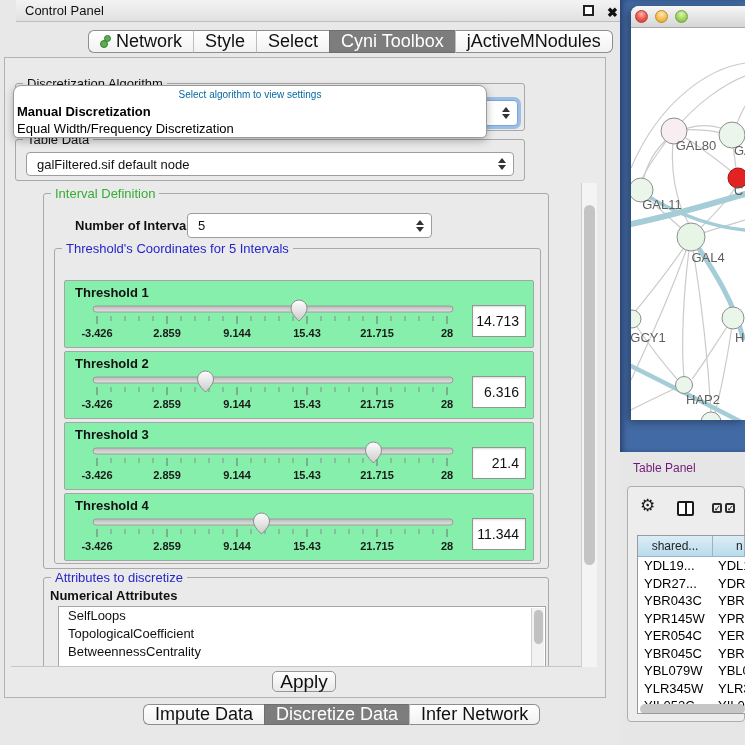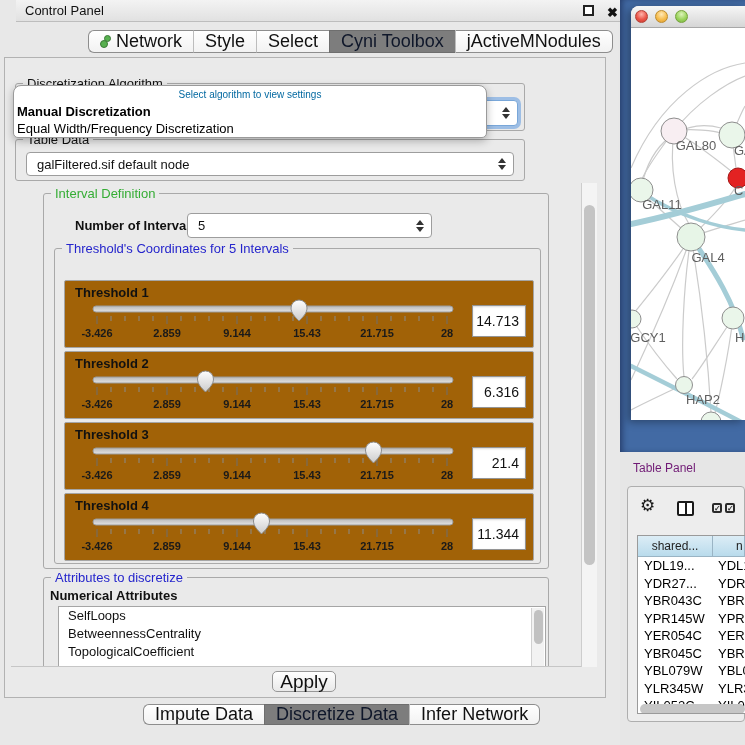--- a/index.html
+++ b/index.html
@@ -15,21 +15,21 @@
   .close-icon { position:absolute; right:18px; top:2px; font-size:13px; font-weight:bold; color:#111; }
 
   .tabbar { position:absolute; display:flex; height:23px; }
   .top-tabbar { left:88px; top:30px; }
   .bottom-tabbar { left:143px; top:704px; height:21px; }
   .tab { background:linear-gradient(#ffffff,#f2f2f2); border-top:1px solid #8d8d8d; border-bottom:1px solid #8d8d8d;
     padding:0 11px; font-size:18px; line-height:21px; color:#111; white-space:nowrap; display:flex; align-items:center; }
   .tab:first-child { border-left:1px solid #8d8d8d; border-radius:6px 0 0 6px; }
   .tab:last-child { border-right:1px solid #8d8d8d; border-radius:0 6px 6px 0; }
   .tab + .tab { border-left:1px solid #bdbdbd; }
-  .tab.selected { background:#7d7d7d; color:#0f172a; border-color:#6e6e6e; }
+  .tab.selected { background:#7d7d7d; color:#ffffff; border-color:#6e6e6e; }
   .net-icon { position:relative; width:11px; height:13px; margin-right:5px; display:inline-block; }
   .net-icon::before { content:""; position:absolute; top:0; left:4px; width:5px; height:5px; border-radius:50%; background:#57b04f; border:1px solid #3b7a36; }
   .net-icon::after { content:""; position:absolute; bottom:0; left:0; width:6px; height:6px; border-radius:50%; background:#57b04f; border:1px solid #3b7a36; }
 
   .cp-main { position:absolute; left:4px; top:57px; width:602px; height:641px; background:#eaeaea;
     border:1px solid #b2b2b2; }
 
   .group { position:absolute; border:1px solid #a9a9a9; border-radius:3px; }
   .group-label { position:absolute; top:-8px; left:7px; background:#eaeaea; padding:0 4px; font-size:13px; color:#111; white-space:nowrap; }
   .group-label.green { color:#35ad35; }
@@ -46,21 +46,21 @@
   .popup { position:absolute; left:8px; top:27px; width:474px; height:53px; background:#fff;
     border:1px solid #9a9a9a; border-radius:8px 8px 5px 5px; box-shadow:0 3px 8px rgba(0,0,0,.28); z-index:50; overflow:hidden; }
   .popup .ph { height:17px; text-align:center; font-size:10px; color:#0369a1; line-height:18px; }
   .popup .opt { font-size:13px; color:#000; line-height:17px; padding-left:3px; white-space:nowrap; }
   .popup .opt.bold { font-weight:bold; }
 
   .viewport { position:absolute; left:6px; top:125px; width:570px; height:484px; overflow:hidden; border-bottom:1px solid #c6c6c6; }
 
   .num-label { position:absolute; font-size:13px; font-weight:bold; color:#111; }
 
-  .tbox { position:absolute; left:9px; width:470px; height:68px; border:1px solid #a5a5a5; border-radius:2px; background:#a16207; }
+  .tbox { position:absolute; left:9px; width:470px; height:68px; border:1px solid #a5a5a5; border-radius:2px; background:#86efac; }
   .tlabel { position:absolute; left:10px; top:4px; font-size:13px; font-weight:bold; color:#111; }
   .tslider { position:absolute; left:18px; top:18px; overflow:visible; }
   .tvalue { position:absolute; left:407px; top:24px; width:54px; height:32px; background:#fff; border:1px solid #949494;
     box-shadow:inset 0 1px 2px rgba(0,0,0,.15); font-size:14px; color:#111; text-align:right; padding-right:6px; line-height:30px; }
 
   .attr-sublabel { position:absolute; left:6px; top:10px; font-size:13px; font-weight:bold; color:#111; }
   .attr-list { position:absolute; left:14px; top:28px; width:488px; height:70px; background:#fff; border:1px solid #a5a5a5; overflow:hidden; }
   .attr-item { font-size:13px; color:#111; line-height:18px; padding-left:9px; white-space:nowrap; }
   .list-scroll { position:absolute; right:1px; top:1px; bottom:1px; width:13px; background:#f2f2f2; border-left:1px solid #d0d0d0; }
   .list-scroll .thumb { position:absolute; left:2px; top:2px; width:9px; height:34px; background:#c1c1c1; border-radius:5px; }
@@ -349,22 +349,22 @@
               </div>
           </div>
         </div>
 
         <div class="group" style="left:32px; top:394px; width:506px; height:94px;">
           <div class="group-label blue">Attributes to discretize</div>
           <div class="attr-sublabel">Numerical Attributes</div>
           <div class="attr-list">
             <div>
                 <div class="attr-item">SelfLoops</div>
+                <div class="attr-item">TopologicalCoefficient</div>
                 <div class="attr-item">BetweennessCentrality</div>
-                <div class="attr-item">TopologicalCoefficient</div>
               </div>
             <div class="list-scroll">
                 <div class="thumb"></div>
               </div>
           </div>
         </div>
 
       </div>
 
       <div class="v-scroll">

